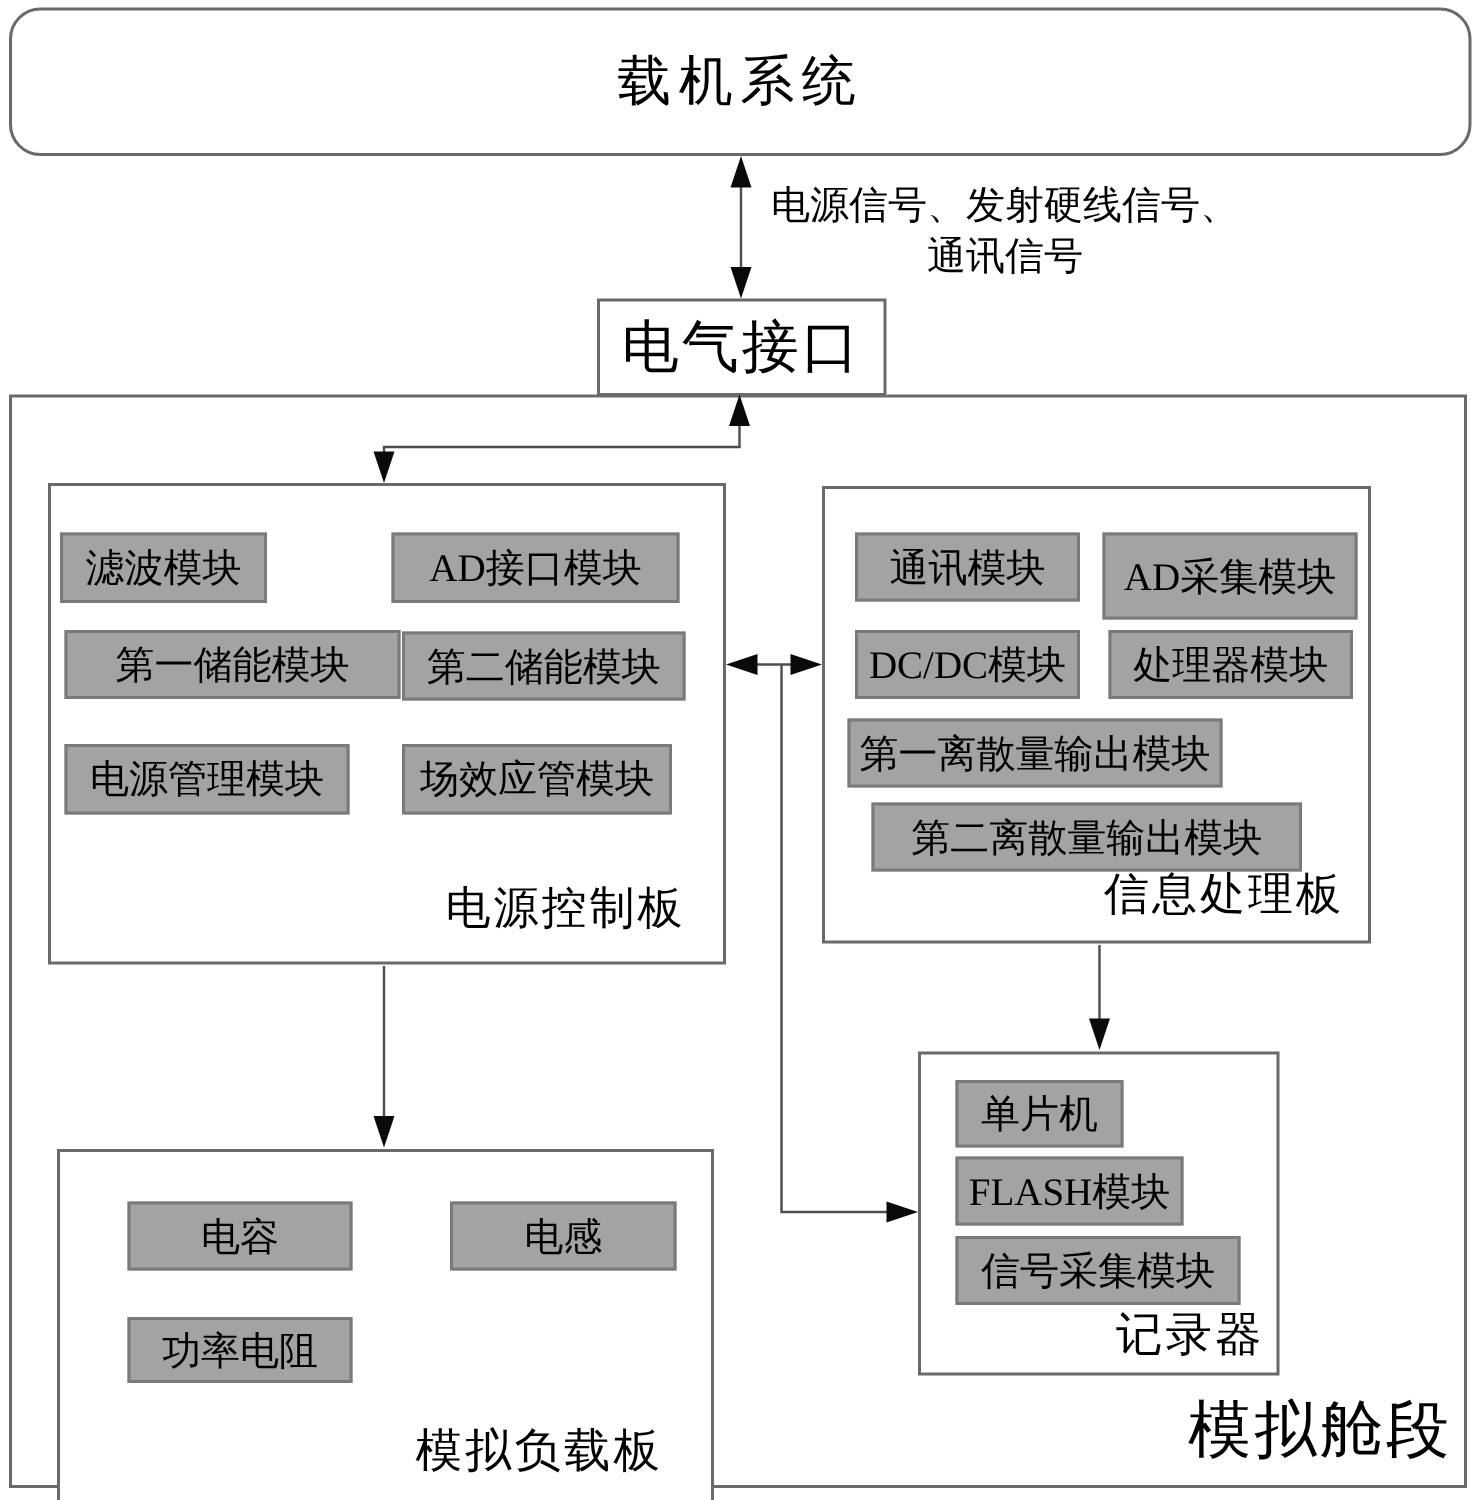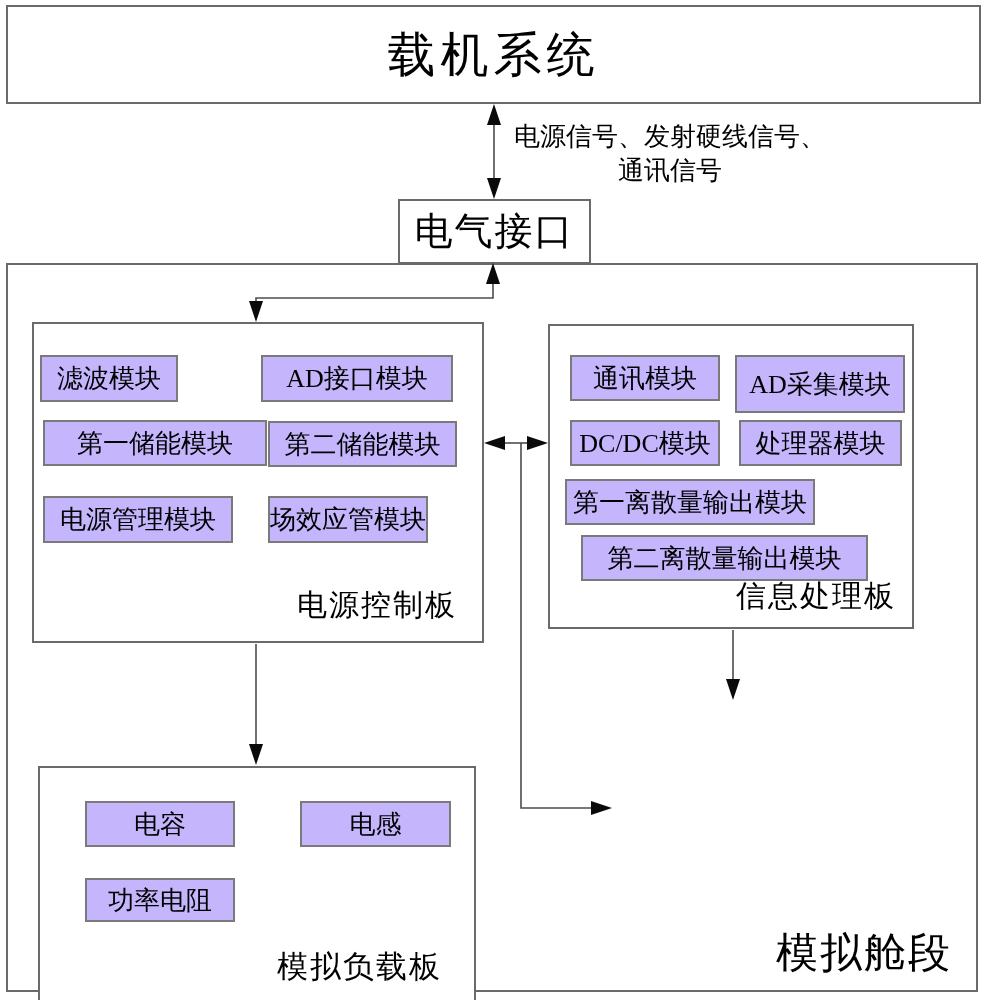--- a/index.html
+++ b/index.html
@@ -9,55 +9,55 @@
     font-family: "Liberation Serif", "DejaVu Serif", serif;
     color: #000000;
   }
   .canvas { position: absolute; left: 0; top: 0; width: 986px; height: 1000px; }
 
   .box {
     position: absolute; border: 2px solid #6a6a6a; background: #ffffff;
   }
   .center-text { display: flex; align-items: center; justify-content: center; white-space: nowrap; }
 
-  .carrier  { left: 6px;   top: 5px;   width: 975px; height: 99px;  font-size: 48px; letter-spacing: 5px; z-index: 2; }
+  .carrier  { left: 6px;   top: 5px;   width: 975px; height: 99px;  font-size: 36px; letter-spacing: 5px; z-index: 2; border-radius: 21px; }
   .einterface { left: 398px; top: 199px; width: 193px; height: 65px; font-size: 38px; letter-spacing: 2px; z-index: 3; }
   .outer    { left: 6px;   top: 263px; width: 972px; height: 729px; z-index: 1; background: transparent; }
 
   .signal-label {
     position: absolute; left: 497px; top: 120px; width: 346px;
     text-align: center; font-size: 26px; line-height: 34px; z-index: 2; white-space: nowrap;
   }
 
   .panel { position: absolute; border: 2px solid #6a6a6a; background: #ffffff; z-index: 2; }
   .power-board { left: 32px;  top: 322px; width: 452px; height: 321px; }
   .info-board  { left: 548px; top: 324px; width: 366px; height: 305px; }
   .recorder    { left: 612px; top: 701px; width: 241px; height: 216px; }
   .load-board  { left: 38px;  top: 766px; width: 438px; height: 238px; }
 
   .module {
-    position: absolute; border: 2px solid #7a7a7a; background: #c4b5fd;
+    position: absolute; border: 2px solid #7a7a7a; background: #a3a3a3;
     display: flex; align-items: center; justify-content: center;
     font-size: 26px; white-space: nowrap;
   }
 
   .caption { position: absolute; white-space: nowrap; z-index: 2; }
   .cap-power    { right: 25px; bottom: 15px; font-size: 30px; letter-spacing: 2px; }
   .cap-info     { right: 16px; bottom: 10px; font-size: 30px; letter-spacing: 2px; }
   .cap-recorder { right: 8px;  bottom: 4px;  font-size: 31px; letter-spacing: 2px; }
   .cap-load     { right: 32px; bottom: 14px; font-size: 31px; letter-spacing: 2px; }
-  .cap-cabin    { right: 24px; bottom: 9px;  font-size: 42px; letter-spacing: 2px; }
+  .cap-cabin    { right: 8px; bottom: 9px;  font-size: 42px; letter-spacing: 2px; }
 
   
   #m-filter { left: 6px;   top: 31px;  width: 138px; height: 47px; }
   #m-adif   { left: 227px; top: 31px;  width: 192px; height: 47px; }
   #m-es1    { left: 9px;   top: 96px;  width: 224px; height: 46px; }
   #m-es2    { left: 234px; top: 97px;  width: 189px; height: 46px; }
   #m-pm     { left: 9px;   top: 172px; width: 190px; height: 47px; }
-  #m-fet    { left: 234px; top: 172px; width: 160px; height: 47px; }
+  #m-fet    { left: 234px; top: 172px; width: 180px; height: 47px; }
 
   
   #m-comm   { left: 20px;  top: 29px;  width: 150px; height: 46px; }
   #m-adacq  { left: 185px; top: 29px;  width: 170px; height: 58px; }
   #m-dcdc   { left: 20px;  top: 94px;  width: 150px; height: 46px; }
   #m-proc   { left: 189px; top: 94px;  width: 163px; height: 46px; }
   #m-do1    { left: 15px;  top: 153px; width: 250px; height: 46px; }
   #m-do2    { left: 15px;  top: 209px; width: 287px; height: 46px; margin-left: 16px; }
 
   
@@ -109,20 +109,26 @@
   <div class="panel info-board">
     <div class="module" id="m-comm">通讯模块</div>
     <div class="module" id="m-adacq">AD采集模块</div>
     <div class="module" id="m-dcdc">DC/DC模块</div>
     <div class="module" id="m-proc">处理器模块</div>
     <div class="module" id="m-do1">第一离散量输出模块</div>
     <div class="module" id="m-do2">第二离散量输出模块</div>
     <span class="caption cap-info">信息处理板</span>
   </div>
 
+  <div class="panel recorder">
+    <div class="module" id="m-mcu">单片机</div>
+    <div class="module" id="m-flash">FLASH模块</div>
+    <div class="module" id="m-sigacq">信号采集模块</div>
+    <span class="caption cap-recorder">记录器</span>
+  </div>
 
   <div class="panel load-board">
     <div class="module" id="m-cap">电容</div>
     <div class="module" id="m-ind">电感</div>
     <div class="module" id="m-res">功率电阻</div>
     <span class="caption cap-load">模拟负载板</span>
   </div>
 
   <svg class="wires" width="986" height="1000" viewBox="0 0 986 1000">
 

